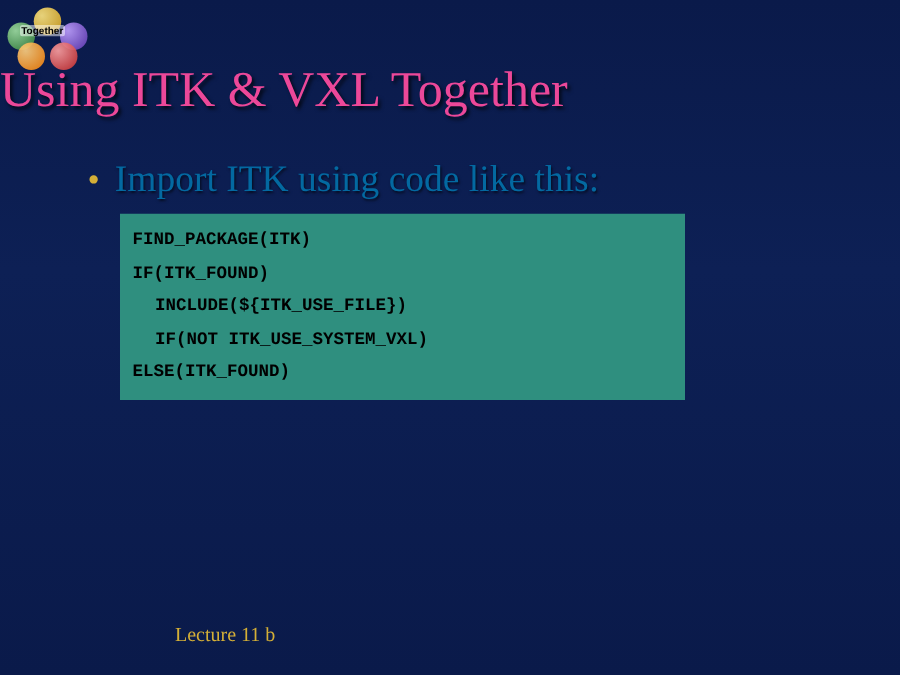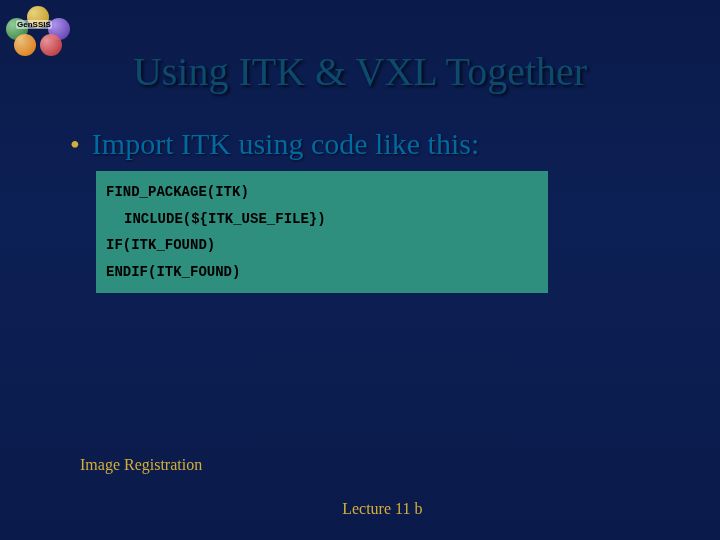--- a/index.html
+++ b/index.html
@@ -35,23 +35,23 @@
     left: 10px;
     font-size: 8px;
     font-family: Arial, sans-serif;
     font-weight: bold;
     color: #000;
     background: rgba(255,255,255,0.5);
     padding: 0 1px;
     border-radius: 2px;
   }
   .title {
-    text-align: center;
+    text-align: left;
     font-size: 40px;
-    color: #0c4a6e;
+    color: #ec4899;
     text-shadow: 2px 2px 3px rgba(0,0,0,0.7);
     margin-top: 48px;
     font-weight: normal;
   }
   .content {
     margin: 32px 50px 0 60px;
   }
   .bullet-line {
     display: flex;
     align-items: baseline;
@@ -96,35 +96,35 @@
 </style>
 </head>
 <body>
 
 <div class="logo">
   <div class="star-petal p1"></div>
   <div class="star-petal p2"></div>
   <div class="star-petal p3"></div>
   <div class="star-petal p4"></div>
   <div class="star-petal p5"></div>
-  <div class="logo-label">GenSSIS</div>
+  <div class="logo-label">Together</div>
 </div>
 
 <h1 class="title">Using ITK &amp; VXL Together</h1>
 
 <div class="content">
   <div class="bullet-line">
     <span class="bullet-dot">•</span>
     <span class="bullet-text">Import ITK using code like this:</span>
   </div>
 
   <div class="code-block">
     <span class="line">FIND_PACKAGE(ITK)</span>
+    <span class="line">IF(ITK_FOUND)</span>
     <span class="line ind1">INCLUDE(${ITK_USE_FILE})</span>
-    <span class="line">IF(ITK_FOUND)</span>
-    <span class="line">ENDIF(ITK_FOUND)</span>
+    <span class="line ind1">IF(NOT ITK_USE_SYSTEM_VXL)</span>
+    <span class="line">ELSE(ITK_FOUND)</span>
   </div>
 </div>
 
 <div class="footer">
-  <span class="footer-left">Image Registration</span>
   <span class="footer-mid">Lecture 11 b</span>
 </div>
 
 </body></html>

